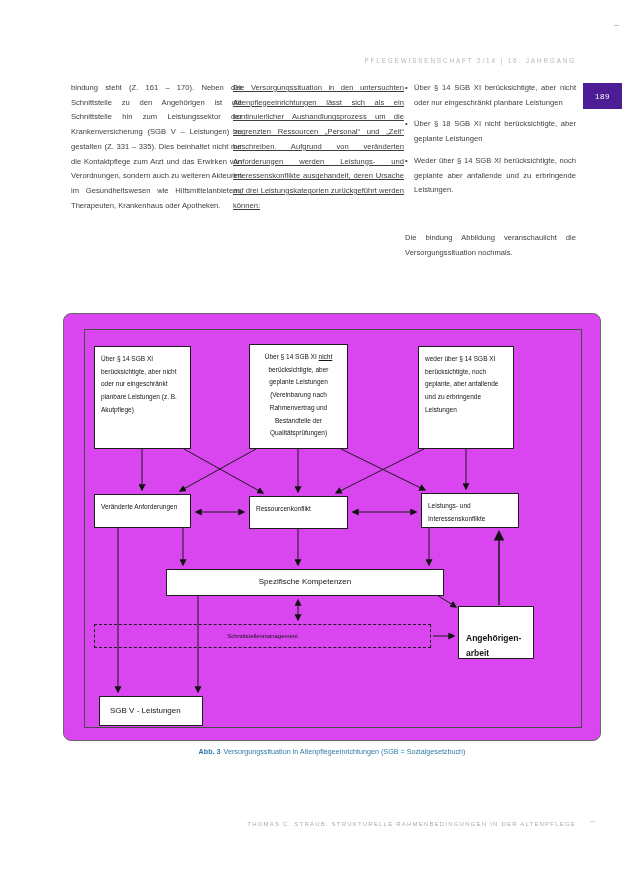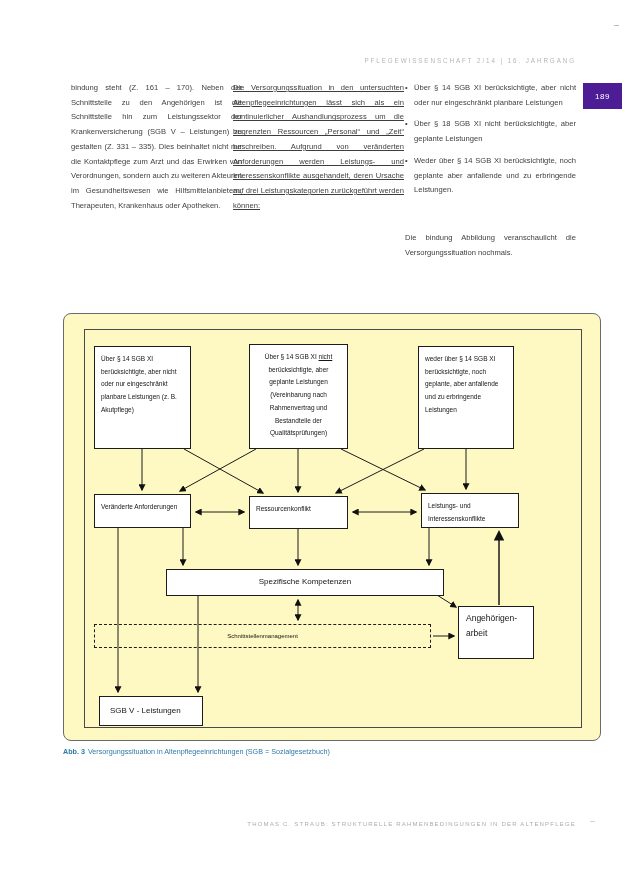--- a/index.html
+++ b/index.html
@@ -27,40 +27,40 @@
   .col{position:absolute;top:81px;width:171px;font-size:7.6px;line-height:14.7px;
        text-align:justify;color:#3e3e3e;}
   .col-1{left:27px;margin-left:44px;} .col-2{left:233px;text-decoration:underline;} .col-3{left:405px;}
   .bullets{margin:0;padding:0;list-style:none;}
   .bullets li{position:relative;padding-left:9px;margin:0 0 7px 0;}
   .bullets li::before{content:"\2022";position:absolute;left:0;top:0;}
   .col-3 .follow-para{margin-top:33px;}
   
   .figure{
     position:absolute;left:63px;top:313px;width:538px;height:428px;
-    border:1px solid #6a6a6a;border-radius:8px;box-sizing:border-box;background:#fef9c3;
+    border:1px solid #6a6a6a;border-radius:8px;box-sizing:border-box;background:#d946ef;
   }
   .figure-inner{
     position:absolute;left:20px;top:15px;width:498px;height:399px;
     border:1px solid #4a4a4a;box-sizing:border-box;
   }
   .arrows{position:absolute;left:0;top:0;width:538px;height:428px;z-index:1;}
   .fbox{
     position:absolute;box-sizing:border-box;border:1px solid #1c1c1c;background:#fff;
     font-size:6.5px;line-height:12.7px;padding:6px 6px;color:#141414;z-index:2;
   }
   .fbox.txt-center{text-align:center;}
   .fbox .uline{text-decoration:underline;}
   .fbox.komp{display:flex;align-items:center;justify-content:center;font-size:8px;padding:0;}
   .fbox.schnitt{border-style:dashed;background:transparent;display:flex;align-items:center;
                 justify-content:center;font-size:6px;padding:0;}
-  .fbox.angeh{font-size:8.5px;line-height:15px;padding:4px 7px;}
+  .fbox.angeh{font-size:8.5px;line-height:15px;padding:24px 7px;font-weight:bold;}
   .fbox.sgbv{display:flex;align-items:center;font-size:8px;padding:0 0 0 10px;}
   .fig-caption{
-    position:absolute;left:63px;top:747px;width:538px;text-align:left;
+    position:absolute;left:63px;top:747px;width:538px;text-align:center;
     font-size:7.2px;color:#2e7aa6;
   }
   .fig-caption .cap-label{font-weight:bold;margin-right:3px;}
 </style>
 </head>
 <body>
 
 <div id="page">
 
   <div class="running-head">PFLEGEWISSENSCHAFT 2/14 | 16. JAHRGANG</div>

